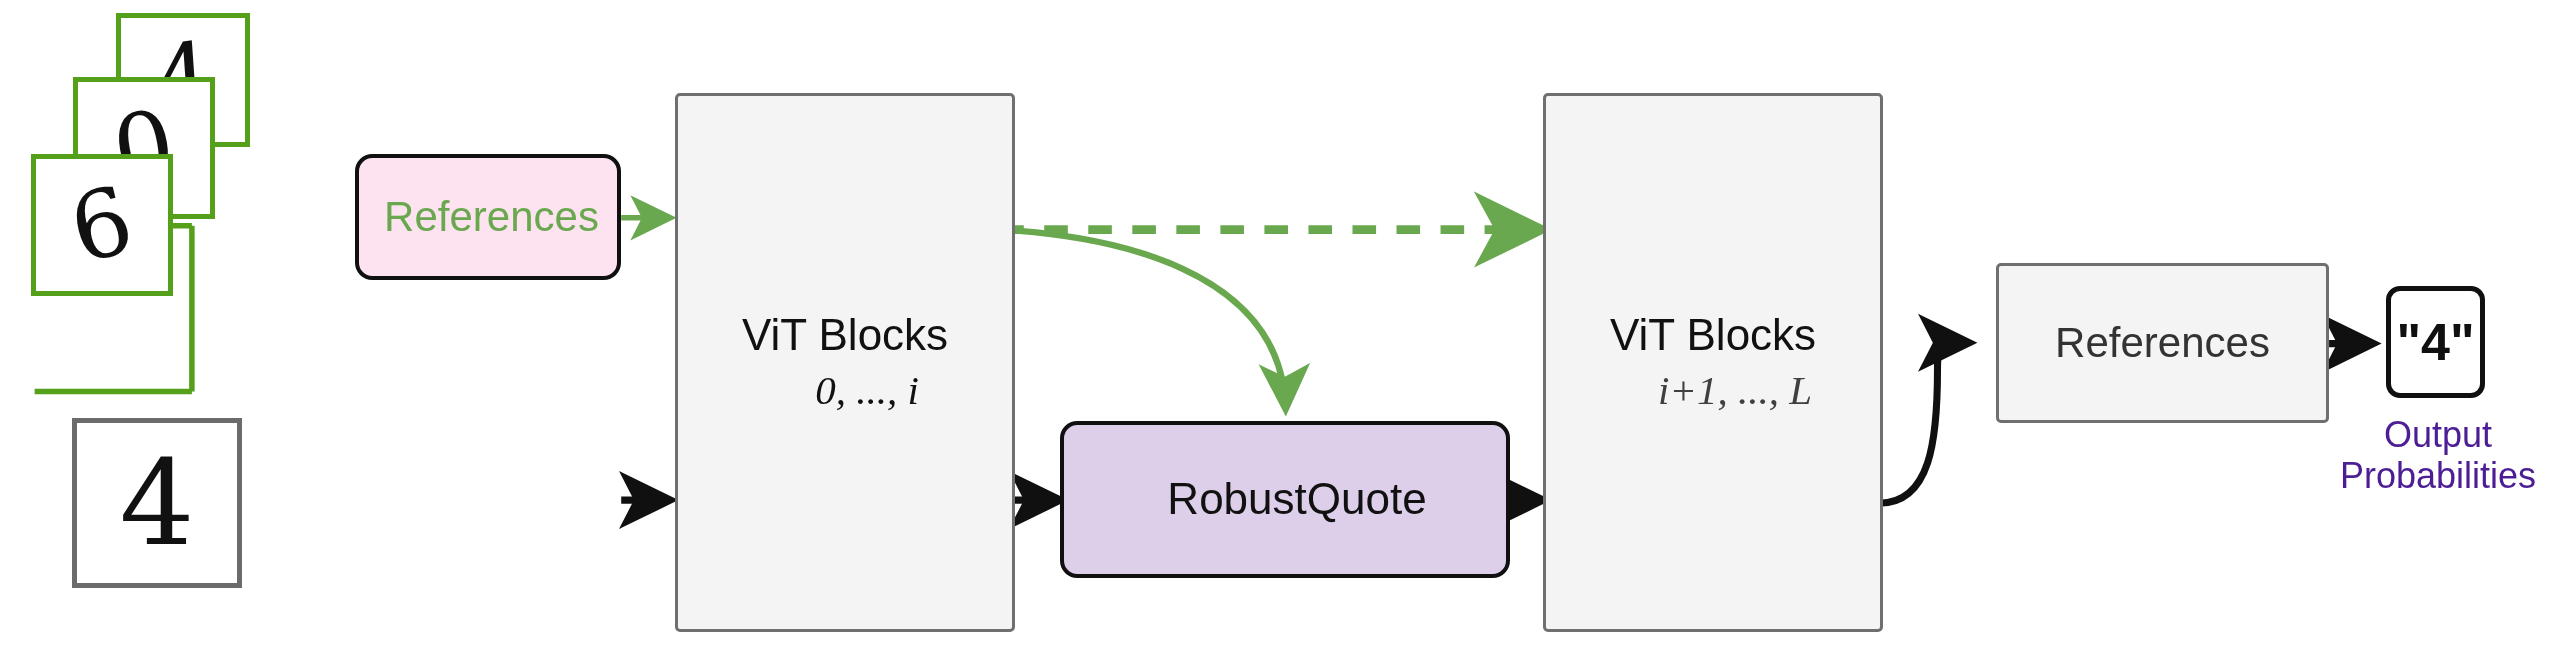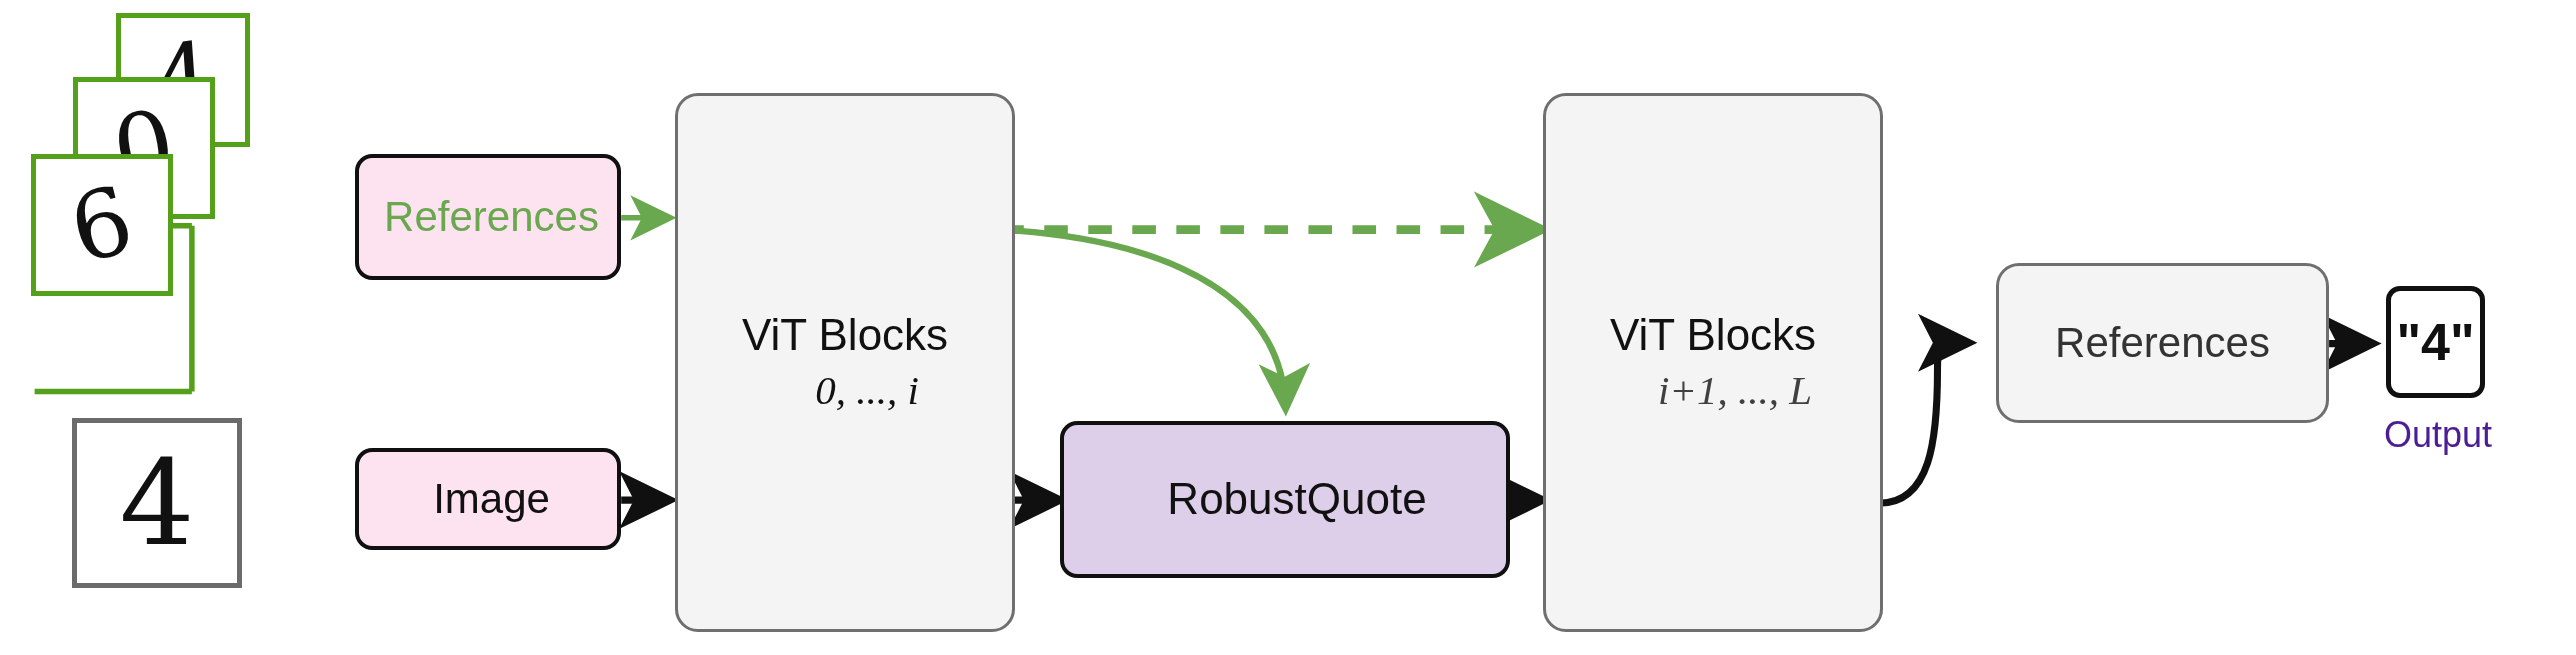--- a/index.html
+++ b/index.html
@@ -74,21 +74,21 @@
   }
   .node-purple {
     background: #ddcfe9;
     border: 4.7px solid #101010;
     border-radius: 17.3px;
     padding-left: 24px;
   }
   .node-gray {
     background: #f4f4f4;
     border: 3.9px solid #6f6f6f;
-    border-radius: 23px;
+    border-radius: 5px;
   }
   .node-out {
     background: #ffffff;
     border: 5.5px solid #101010;
     border-radius: 14px;
   }
 
   .caption {
     font-family: "Liberation Sans", sans-serif;
     text-align: center;
@@ -161,23 +161,20 @@
   </div>
 
   <div class="abs ref-thumb gray" style="left:72px; top:418px; width:170px; height:170px;">
     <span class="digit-glyph" style="font-size:118px;">4</span>
   </div>
 
   <div class="abs node node-pink" style="left:355px; top:154px; width:266px; height:126px;">
     <span class="title" style="font-size:42px; color:#6aa84f;">References</span>
   </div>
 
-  <div class="abs node node-pink" style="left:355px; top:448px; width:266px; height:102px;">
-    <span class="title" style="font-size:42px; color:#111111;">Image</span>
-  </div>
 
   <div class="abs node node-gray" style="left:675px; top:93px; width:340px; height:539px;">
     <span class="title" style="font-size:44px; color:#111111;">ViT Blocks</span>
     <span class="sub" style="font-size:41px; color:#111111; margin-top:9.4px;">0, ..., i</span>
   </div>
 
   <div class="abs node node-purple" style="left:1060px; top:421px; width:450px; height:157px;">
     <span class="title" style="font-size:44px; color:#111111;">RobustQuote</span>
   </div>
 
@@ -189,16 +186,17 @@
   <div class="abs node node-gray" style="left:1996px; top:263px; width:333px; height:160px;">
     <span class="title" style="font-size:42px; color:#333333;">References</span>
   </div>
 
   <div class="abs node node-out" style="left:2386px; top:286px; width:99px; height:112px;">
     <span class="title" style="font-size:52px; color:#101010; font-weight:bold;">"4"</span>
   </div>
 
   <div class="abs caption" style="left:2312px; top:414px; width:252px; font-size:36px;">
     <div>Output</div>
+    <div>Probabilities</div>
   </div>
 
 </div>
 
 
 </body></html>

